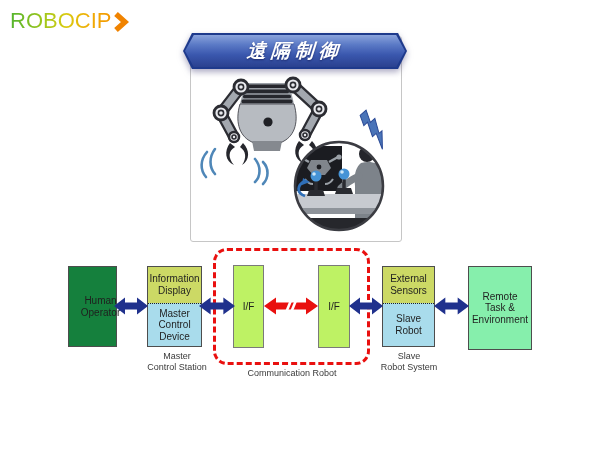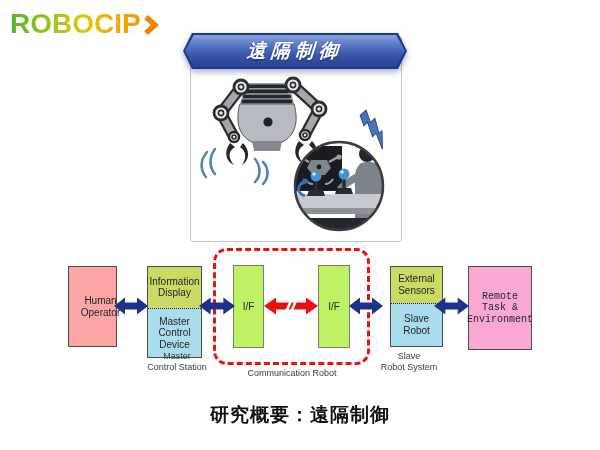--- a/index.html
+++ b/index.html
@@ -1,20 +1,20 @@
 <!DOCTYPE html>
 <html><head>
 <meta charset="utf-8">
 <style>
   html,body{margin:0;padding:0;background:#ffffff;}
   .stage{position:relative;width:600px;height:450px;background:#ffffff;overflow:hidden;
          font-family:"Liberation Sans",sans-serif;}
   
   .logo{position:absolute;left:10px;top:8px;display:flex;align-items:center;}
-  .logo-text{font-size:28px;font-weight:700;letter-spacing:0px;
+  .logo-text{font-size:22px;font-weight:400;letter-spacing:0px;
     background:linear-gradient(90deg,#53b42e 0%,#9cc61c 32%,#d8cb10 55%,#f0ad05 78%,#f39800 100%);
     -webkit-background-clip:text;background-clip:text;color:transparent;}
   .logo-chev{margin-left:2px;margin-top:1px;}
   
   .panel{position:absolute;left:190px;top:36px;width:210px;height:204px;background:#fff;
          border:1.5px solid #c6c6c6;border-radius:3px;}
   .illus{position:absolute;left:0px;top:34px;width:210px;height:170px;}
   
   .banner{position:absolute;left:183px;top:33px;width:224px;height:36px;
           filter:drop-shadow(0 3px 3px rgba(90,85,135,.5));}
@@ -25,25 +25,25 @@
      clip-path:polygon(4% 0,96% 0,100% 50%,96% 100%,4% 100%,0 50%);}
   .banner-text{color:#fff;font-size:19px;font-weight:bold;font-style:italic;letter-spacing:5px;
      transform:skewX(-4deg);text-shadow:0 1px 2px rgba(0,0,50,.45);white-space:nowrap;}
   
   .box{position:absolute;display:flex;align-items:center;justify-content:center;
        border:1.5px solid #4d4d4d;box-sizing:border-box;z-index:3;}
   .box .lbl{font-size:10px;line-height:1.15;color:#1f1f1f;text-align:center;white-space:pre-line;}
   .stack{flex-direction:column;align-items:stretch;padding:0;}
   .half{flex:1;display:flex;align-items:center;justify-content:center;}
   .half.bot{border-top:1.5px dotted #222;}
-  .bg-yellow{background:#fca5a5;padding-left:16px;}
+  .bg-yellow{background:#15803d;padding-left:16px;}
   .bg-green{background:#ccd965;}
   .bg-blue{background:#a9dcec;}
   .bg-gray{background:#bef264;border-color:#7a7a7a;}
-  .bg-pink{background:#f9a8d4;font-family:Liberation Mono, monospace;}
+  .bg-pink{background:#86efac;}
   .dashed-rect{position:absolute;left:213px;top:248px;width:157px;height:117px;box-sizing:border-box;
        border:3px dashed #e9100f;border-radius:14px;z-index:2;}
   .arrow{position:absolute;z-index:5;}
   .cap{position:absolute;font-size:9px;line-height:1.25;color:#3a3a3a;text-align:center;
        white-space:pre-line;z-index:3;}
   .caption{position:absolute;left:0;top:402px;width:600px;text-align:center;
        font-size:19px;font-weight:bold;color:#101010;letter-spacing:1px;}
 </style>
 </head>
 <body>
@@ -174,41 +174,41 @@
     </div>
   </div>
 
   <div class="dashed-rect"></div>
 
   <div class="box bg-yellow" style="left:68px;top:266px;width:49px;height:81px;">
     <span class="lbl">Human
 Operator</span>
   </div>
 
-  <div class="box stack" style="left:147px;top:266px;width:55px;height:92px;">
+  <div class="box stack" style="left:147px;top:266px;width:55px;height:81px;">
     <div class="half bg-green">
       <span class="lbl">Information
 Display</span>
     </div>
     <div class="half bot bg-blue" style="flex:1.18;">
       <span class="lbl">Master
 Control
 Device</span>
     </div>
   </div>
 
   <div class="box bg-gray" style="left:233px;top:265px;width:31px;height:83px;">
     <span class="lbl">I/F</span>
   </div>
 
   <div class="box bg-gray" style="left:318px;top:265px;width:32px;height:83px;">
     <span class="lbl">I/F</span>
   </div>
 
-  <div class="box stack" style="left:382px;top:266px;width:53px;height:81px;margin-left:8px;">
+  <div class="box stack" style="left:382px;top:266px;width:53px;height:81px;">
     <div class="half bg-green">
       <span class="lbl">External
 Sensors</span>
     </div>
     <div class="half bot bg-blue" style="flex:1.18;">
       <span class="lbl">Slave
 Robot</span>
     </div>
   </div>
 
@@ -236,15 +236,14 @@
     <rect x="23.4" y="2" width="2.6" height="18" fill="#ffffff" transform="rotate(22 24.7 11)"></rect>
     <rect x="28.4" y="2" width="2.6" height="18" fill="#ffffff" transform="rotate(22 29.7 11)"></rect>
   </svg>
 
   <div class="cap" style="left:137px;top:351px;width:80px;">Master
 Control Station</div>
   <div class="cap" style="left:232px;top:368px;width:120px;">Communication Robot</div>
   <div class="cap" style="left:369px;top:351px;width:80px;">Slave
 Robot System</div>
 
-  <div class="caption">研究概要：遠隔制御</div>
 
 </div>
 
 </body></html>

